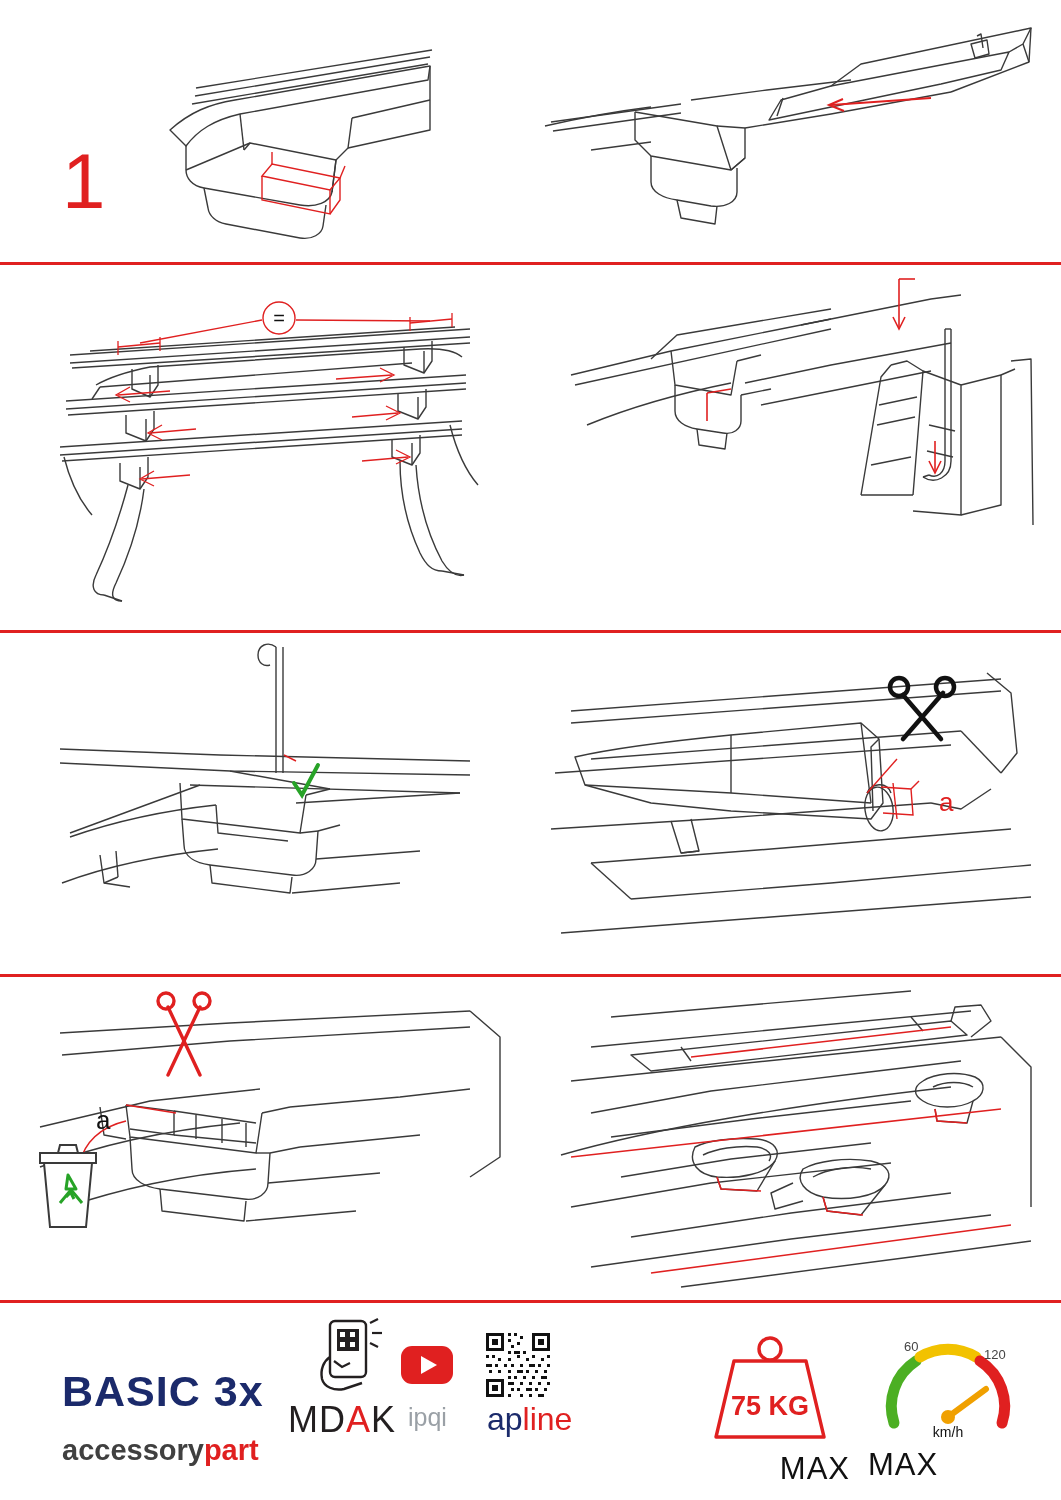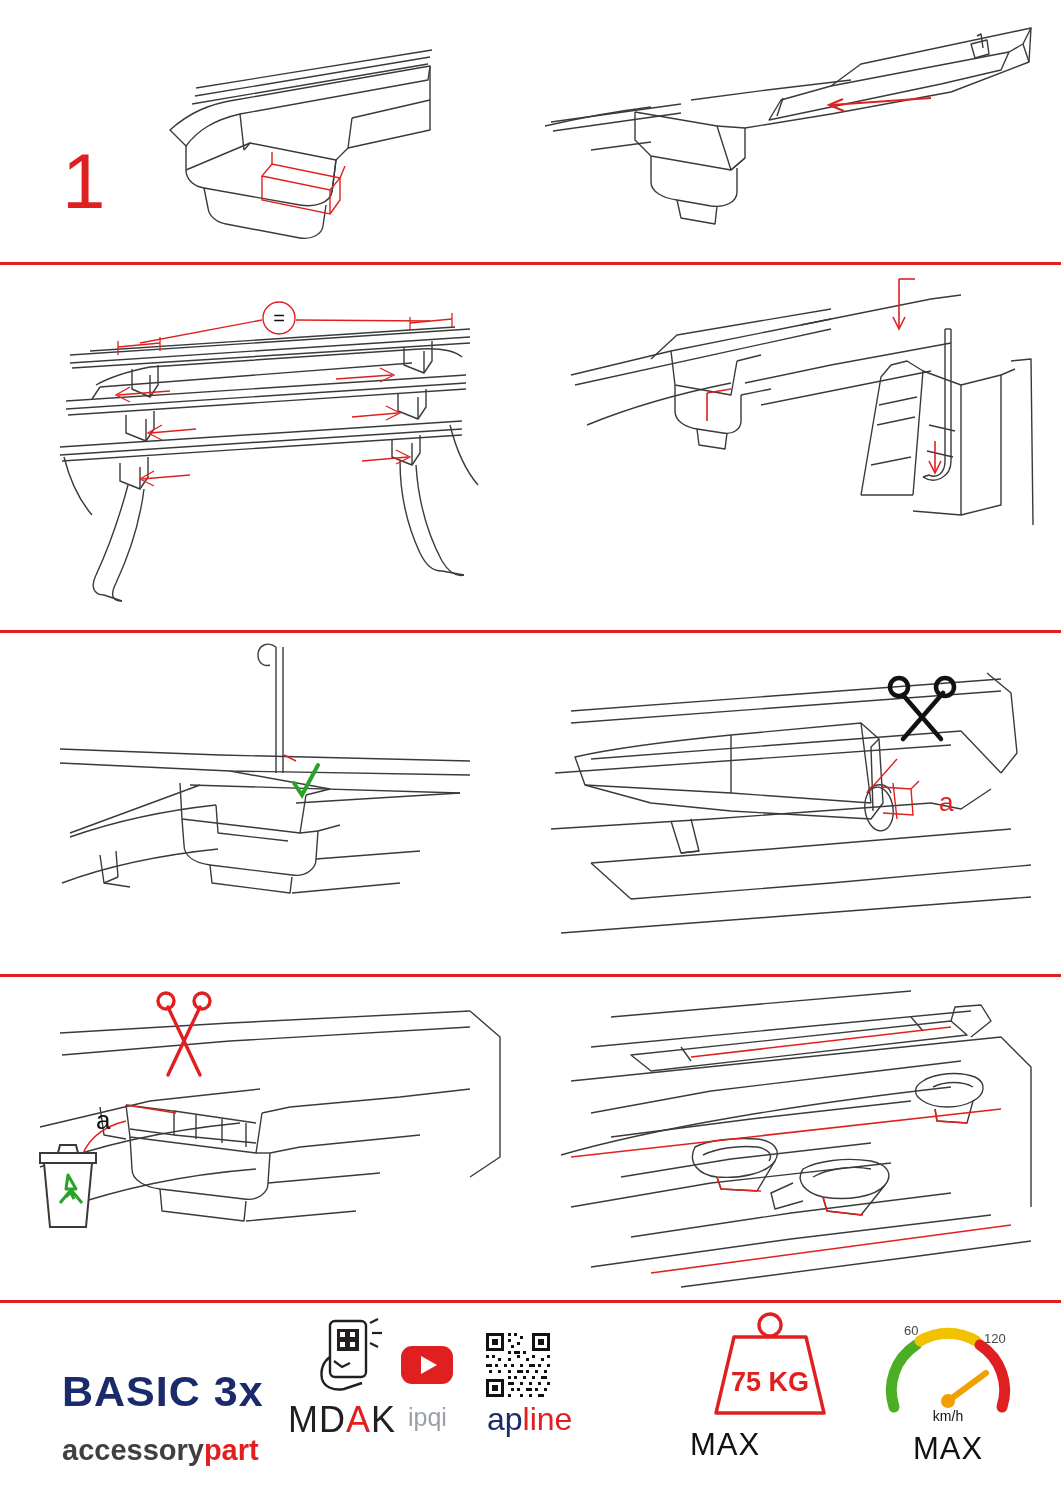--- a/index.html
+++ b/index.html
@@ -69,23 +69,23 @@
   .logo-ipqi{position:absolute;left:408px;top:100px;
     font-size:25px;color:#9aa0a6;letter-spacing:0;}
   .logo-apline{position:absolute;left:487px;top:98px;
     font-size:32px;color:#1b2a6b;letter-spacing:0;}
   .logo-apline .lred{color:#e02020}
 
   .phone-icon{position:absolute;left:312px;top:14px;}
   .yt-icon{position:absolute;left:400px;top:42px;}
   .qr-icon{position:absolute;left:484px;top:28px;}
 
-  .weight-block{position:absolute;left:690px;top:0;text-align:left;width:160px;}
+  .weight-block{position:absolute;left:690px;top:24px;text-align:right;width:160px;}
   .weight-label{font-size:31px;color:#111;margin-top:6px;letter-spacing:1px;}
-  .speed-block{position:absolute;left:868px;top:4px;text-align:center;width:160px;}
+  .speed-block{position:absolute;left:868px;top:20px;width:160px;}
   .speed-label{font-size:31px;color:#111;margin-top:6px;letter-spacing:1px;}
 </style>
 </head>
 <body>
 
 <div class="sheet">
 
   <div class="divider d1"></div>
   <div class="divider d2"></div>
   <div class="divider d3"></div>

